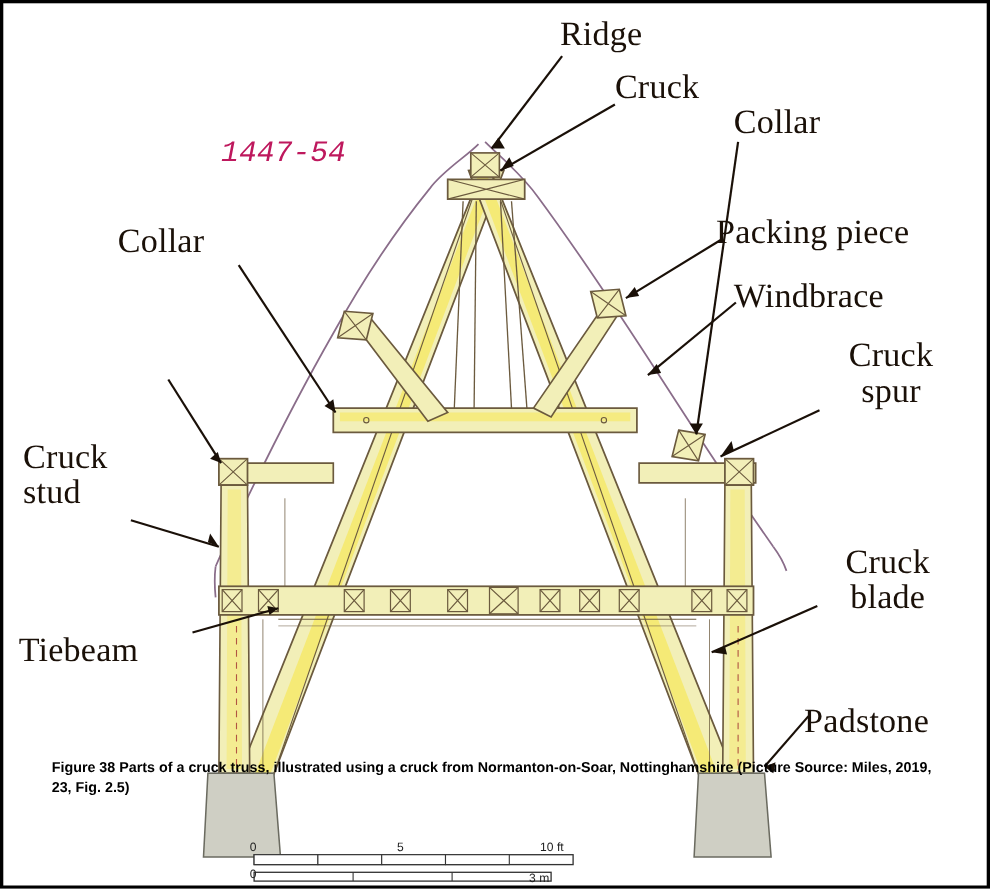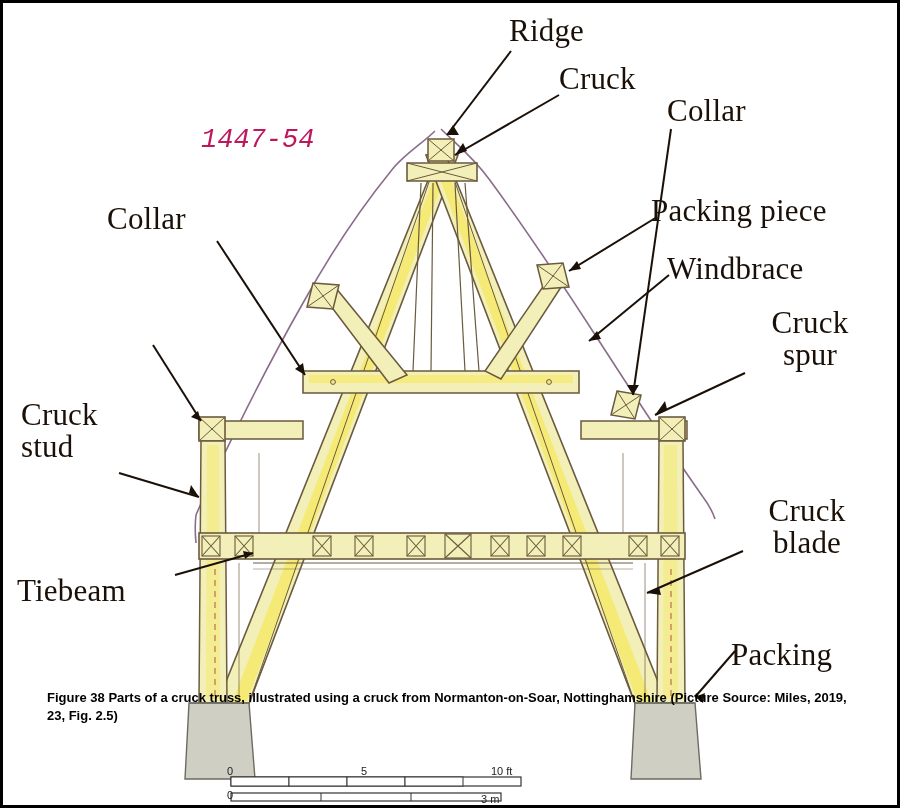--- a/index.html
+++ b/index.html
@@ -279,21 +279,21 @@
 
 
   <div class="label" style="left:18px; top:396px; width:120px;">Cruck
 stud</div>
 
   <div class="label" style="left:14px; top:572px;">Tiebeam</div>
 
   <div class="label center" style="left:736px; top:492px; width:136px;">Cruck
 blade</div>
 
-  <div class="label" style="left:728px; top:636px;">Packing</div>
+  <div class="label" style="left:728px; top:636px;">Padstone</div>
 
   <div class="caption">Figure 38 Parts of a cruck truss, illustrated using a cruck from Normanton-on-Soar, Nottinghamshire (Picture Source: Miles, 2019, 23, Fig. 2.5)</div>
 
   <div class="scale-text" style="left:224px; top:762px;">0</div>
   <div class="scale-text" style="left:358px; top:762px;">5</div>
   <div class="scale-text" style="left:488px; top:762px;">10 ft</div>
   <div class="scale-text" style="left:224px; top:786px;">0</div>
   <div class="scale-text" style="left:478px; top:790px;">3 m</div>
 
 </div>

